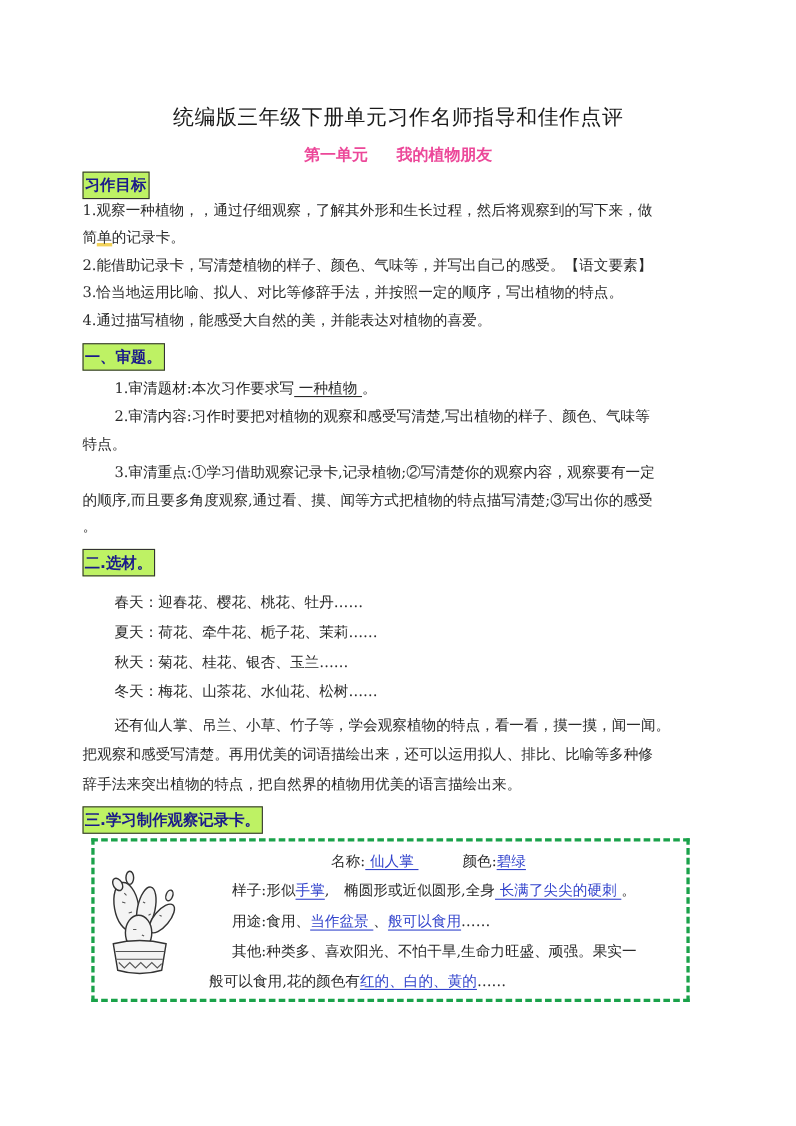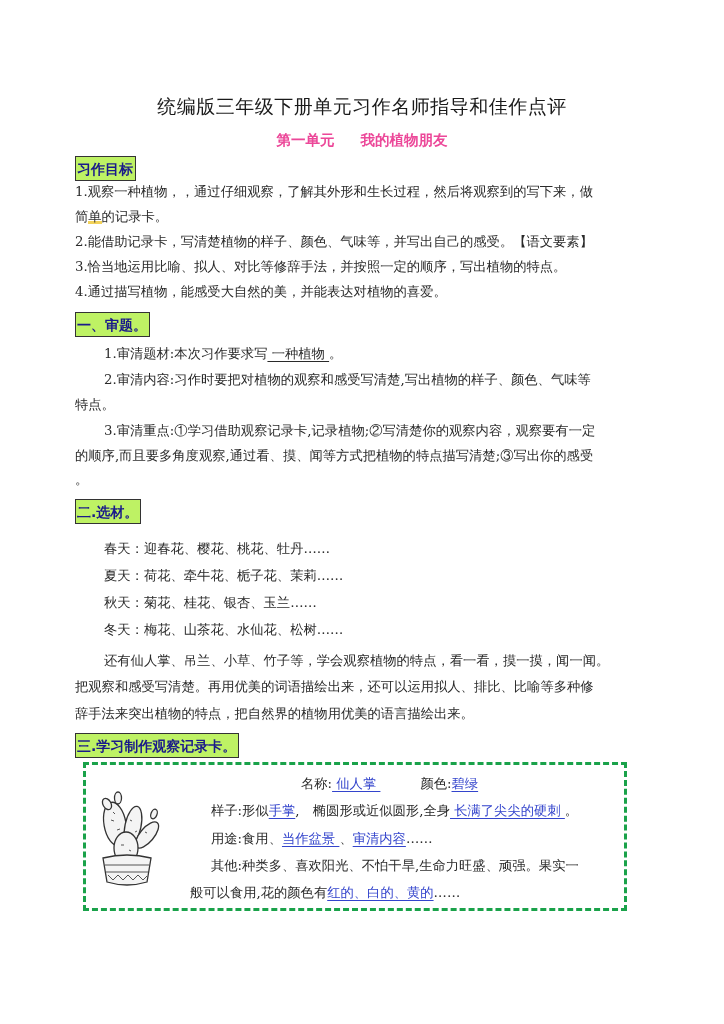--- a/index.html
+++ b/index.html
@@ -125,20 +125,20 @@
     </g>
   </svg>
 
   <div class="card-line" style="left:301px; top:774px;">
     <span>名称:</span><span class="blue"> 仙人掌 </span><span style="display:inline-block;width:40px;"></span><span>颜色:</span><span class="blue">碧绿</span>
   </div>
   <div class="card-line" style="left:211px; top:801px;">
     <span>样子:形似</span><span class="blue">手掌</span><span>,　椭圆形或近似圆形,全身</span><span class="blue"> 长满了尖尖的硬刺 </span><span>。</span>
   </div>
   <div class="card-line" style="left:211px; top:829px;">
-    <span>用途:食用、</span><span class="blue">当作盆景 </span><span>、</span><span class="blue">审清内容</span><span>……</span>
+    <span>用途:食用、</span><span class="blue">当作盆景 </span><span>、</span><span class="blue">般可以食用</span><span>……</span>
   </div>
   <div class="card-line" style="left:211px; top:856px;">其他:种类多、喜欢阳光、不怕干旱,生命力旺盛、顽强。果实一</div>
   <div class="card-line" style="left:190px; top:883px;">
     <span>般可以食用,花的颜色有</span><span class="blue">红的、白的、黄的</span><span>……</span>
   </div>
 
 </div>
 
 </body></html>

